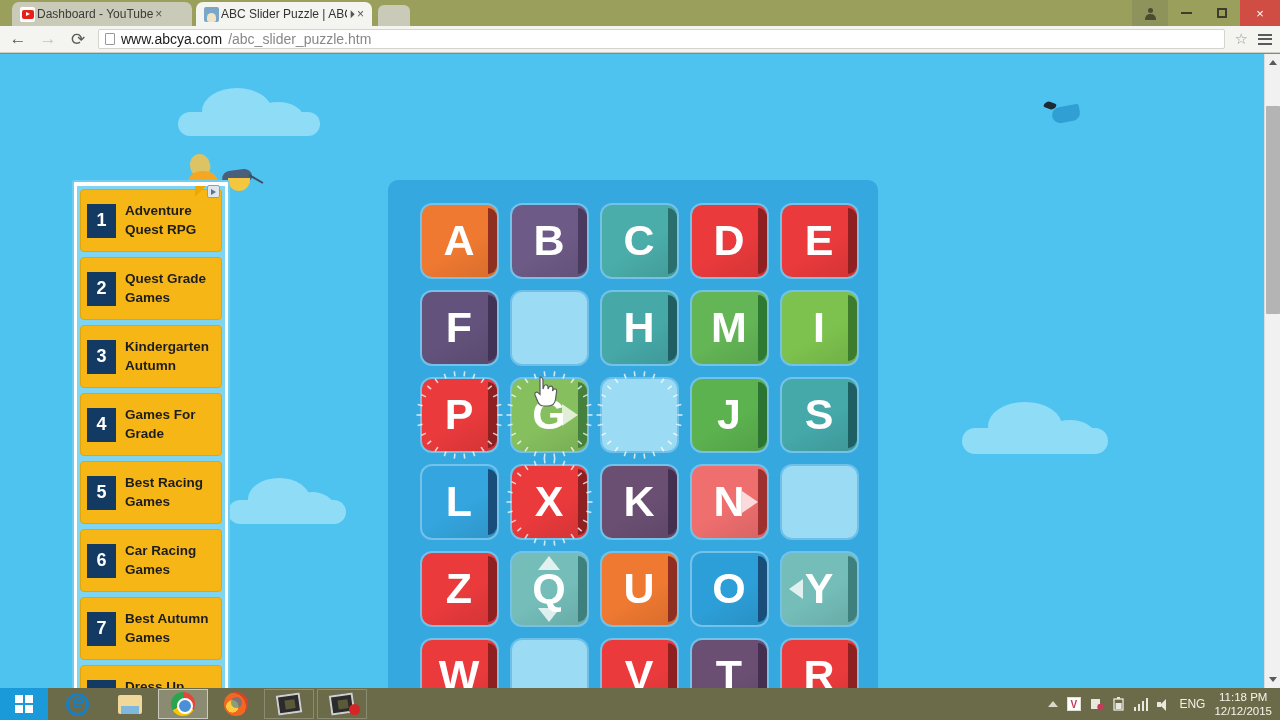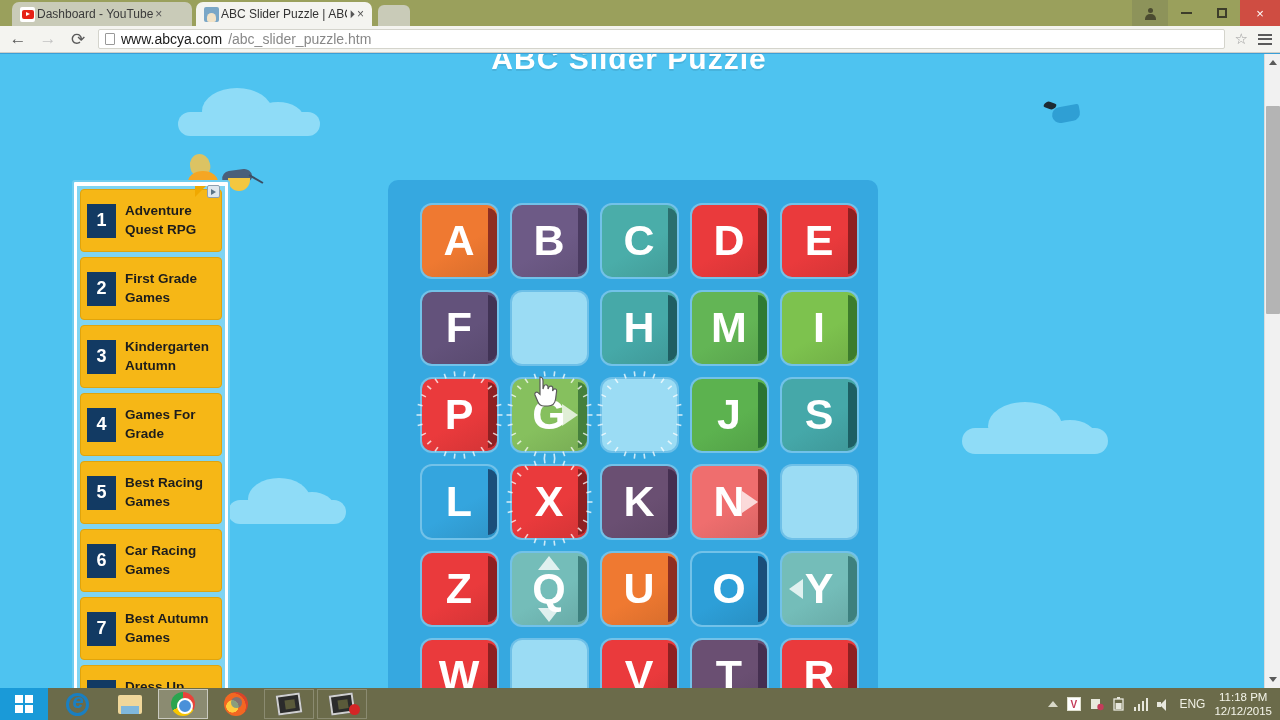--- a/index.html
+++ b/index.html
@@ -265,21 +265,20 @@
     <div class="star">☆</div>
     <div class="hamburger">
         <span></span>
         <span></span>
         <span></span>
       </div>
   </div>
 
   <div class="viewport">
 
-    <div class="pagetitle">ABC Slider Puzzle</div>
 
     <div class="cloud-grp" style="left:178px; top:34px;">
       <div class="c1" style="left:24px;top:0;width:70px;height:46px;border-radius:50%;"></div>
       <div class="c2" style="left:74px;top:14px;width:52px;height:34px;border-radius:50%;"></div>
       <div class="base" style="left:0;top:24px;width:142px;height:24px;border-radius:14px;"></div>
     </div>
     <div class="cloud-grp" style="left:962px; top:348px;">
       <div class="c1" style="left:26px;top:0;width:74px;height:48px;border-radius:50%;"></div>
       <div class="c2" style="left:82px;top:18px;width:52px;height:34px;border-radius:50%;"></div>
       <div class="base" style="left:0;top:26px;width:146px;height:26px;border-radius:14px;"></div>
@@ -310,21 +309,21 @@
         <div class="ad-tri"></div>
           <div class="ad-i"></div>
       </div>
       <div class="sidebar-inner" id="sidebar-items">
           <div class="game-item">
             <span class="game-num">1</span>
             <span class="game-label">Adventure Quest RPG</span>
           </div>
           <div class="game-item">
             <span class="game-num">2</span>
-            <span class="game-label">First Grade Games</span>
+            <span class="game-label">Quest Grade Games</span>
           </div>
           <div class="game-item">
             <span class="game-num">3</span>
             <span class="game-label">Kindergarten Autumn</span>
           </div>
           <div class="game-item">
             <span class="game-num">4</span>
             <span class="game-label">Games For Grade</span>
           </div>
           <div class="game-item">

